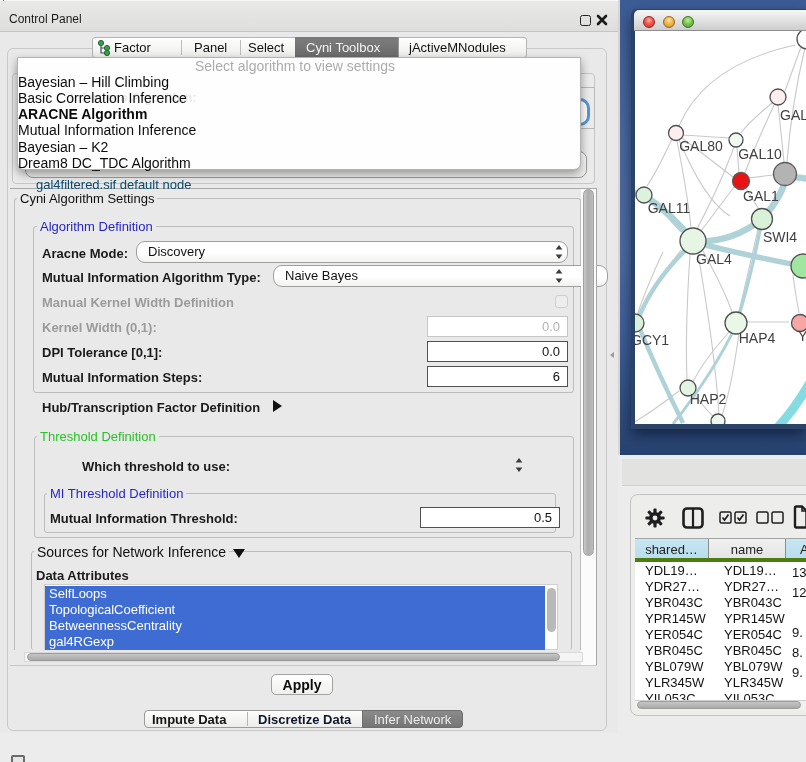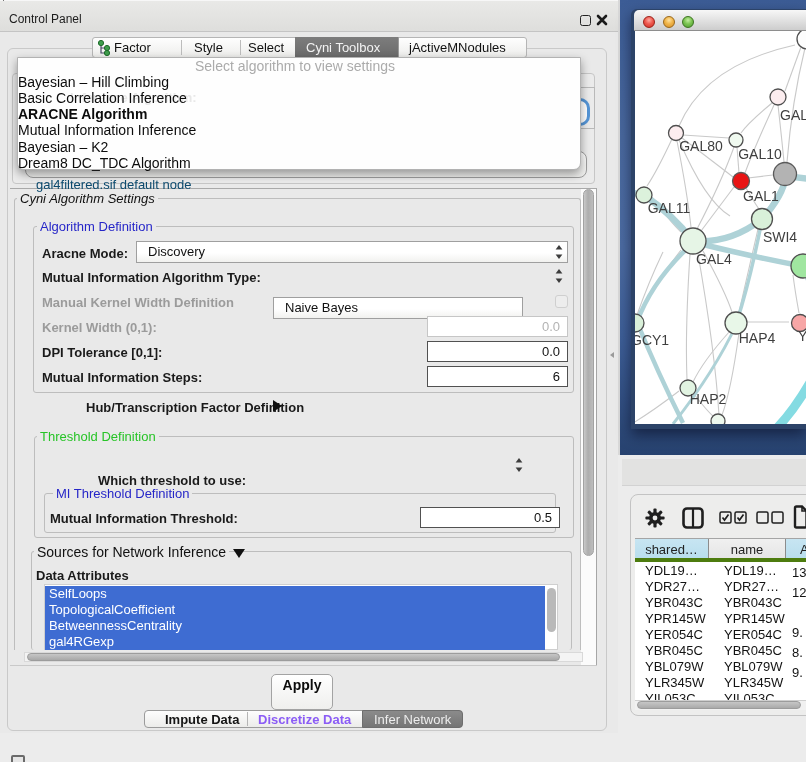--- a/index.html
+++ b/index.html
@@ -1,19 +1,19 @@
 <!DOCTYPE html>
 <html><head><meta charset="utf-8"><style>
 html,body{margin:0;padding:0;}
 body{font-family:"Liberation Sans",sans-serif;width:806px;height:762px;overflow:hidden;background:#ececec;}
 #page{position:relative;width:806px;height:762px;overflow:hidden;}
 .abs{position:absolute;}
 .lbl{position:absolute;font-size:13px;font-weight:bold;color:#1a1a1a;white-space:nowrap;}
 .dis{color:#9b9b9b;}
-.combo{position:absolute;background:linear-gradient(180deg,#ffffff 0%,#ffffff 55%,#f1f1ef 100%);border:1px solid #9f9f9f;border-radius:0;box-sizing:border-box;text-align:center;}
+.combo{position:absolute;background:linear-gradient(180deg,#ffffff 0%,#ffffff 55%,#f1f1ef 100%);border:1px solid #9f9f9f;border-radius:9px;box-sizing:border-box;text-align:center;}
 .combo .tx{position:absolute;left:11px;top:2px;font-size:13px;color:#111;}
 .arrows{position:absolute;width:8px;height:14px;}
 .fld{position:absolute;background:#fff;border:1px solid #515151;box-sizing:border-box;font-size:13px;color:#111;text-align:right;line-height:19px;padding-right:7px;}
 .grp{position:absolute;border:1px solid #bdbdbd;border-radius:3px;box-sizing:border-box;}
 .gtit{position:absolute;background:#e9e9e9;padding:0 3px;font-size:13px;white-space:nowrap;}
 </style></head><body>
 <div id="page">
 
 <div class="abs" style="left:0;top:0;width:618px;height:733px;background:#e9e9e9;"></div>
 <div class="abs" style="left:0;top:0;width:806px;height:1px;background:#f7f7f7;"></div>
@@ -39,71 +39,71 @@
 <div class="abs" style="left:240px;top:40px;width:1px;height:15px;background:#bcbcbc;"></div>
 <div class="abs" style="left:398px;top:37px;width:1px;height:21px;background:#9a9a9a;"></div>
 <div class="abs" style="left:295px;top:37px;width:103px;height:21px;background:linear-gradient(180deg,#7d7d7d,#696969);"></div>
 <svg class="abs" style="left:98px;top:40px;" width="14" height="16" viewBox="0 0 14 16">
       <path d="M3 4 L3 13 L8 13 M3 8 L8 8" stroke="#4a4a66" stroke-width="1.2" fill="none"></path>
       <circle cx="3" cy="3" r="2.6" fill="#3f9e4d" stroke="#1d6b2a"></circle>
       <circle cx="9" cy="8" r="2.6" fill="#3f9e4d" stroke="#1d6b2a"></circle>
       <circle cx="9" cy="13" r="2.6" fill="#3f9e4d" stroke="#1d6b2a"></circle>
     </svg>
 <div class="abs" style="left:114px;top:40px;font-size:13px;color:#111;">Factor</div>
-<div class="abs" style="left:194px;top:40px;font-size:13px;color:#111;">Style</div>
+<div class="abs" style="left:194px;top:40px;font-size:13px;color:#111;">Panel</div>
 <div class="abs" style="left:248px;top:40px;font-size:13px;color:#111;">Select</div>
 <div class="abs" style="left:306px;top:40px;font-size:13px;color:#f3f3f3;">Cyni Toolbox</div>
 <div class="abs" style="left:409px;top:40px;font-size:13px;color:#111;">jActiveMNodules</div>
 
 <div class="abs" style="left:10px;top:188px;width:587px;height:1px;background:#a9a9a9;"></div>
 <div class="abs" style="left:10px;top:665px;width:587px;height:1px;background:#c9c9c9;"></div>
 
 <div class="grp" style="left:14px;top:198px;width:567px;height:452px;border-bottom:none;border-radius:3px 3px 0 0;"></div>
-<div class="gtit" style="left:17px;top:191px;color:#111;font-style:italic;">Cyni Algorithm Settings</div>
+<div class="gtit" style="left:17px;top:191px;color:#111;">Cyni Algorithm Settings</div>
 
 <div class="grp" style="left:33px;top:226px;width:541px;height:167px;"></div>
 <div class="gtit" style="left:37px;top:219px;color:#2626c8;">Algorithm Definition</div>
 <div class="lbl" style="left:42px;top:246px;">Aracne Mode:</div>
 <div class="combo" style="left:136px;top:241px;width:432px;height:22px;">
       <span class="tx">Discovery</span>
     </div>
 <div class="lbl" style="left:42px;top:270px;">Mutual Information Algorithm Type:</div>
-<div class="combo" style="left:273px;top:265px;width:250px;height:22px;margin-top:32px;">
+<div class="combo" style="left:273px;top:265px;width:335px;height:22px;">
       <span class="tx">Naive Bayes</span>
     </div>
 <svg class="arrows" style="left:555px;top:245px;" viewBox="0 0 8 14">
       <path d="M4 0 L7.4 4.6 L0.6 4.6 Z" fill="#3c3c3c"></path>
       <path d="M4 14 L7.4 9.4 L0.6 9.4 Z" fill="#3c3c3c"></path>
     </svg>
 <svg class="arrows" style="left:555px;top:269px;" viewBox="0 0 8 14">
       <path d="M4 0 L7.4 4.6 L0.6 4.6 Z" fill="#3c3c3c"></path>
       <path d="M4 14 L7.4 9.4 L0.6 9.4 Z" fill="#3c3c3c"></path>
     </svg>
 <div class="lbl dis" style="left:42px;top:295px;">Manual Kernel Width Definition</div>
 <div class="abs" style="left:555px;top:295px;width:13px;height:13px;background:#ededed;border:1px solid #cfcfcf;border-radius:3px;box-sizing:border-box;"></div>
 <div class="lbl dis" style="left:42px;top:320px;">Kernel Width (0,1):</div>
 <div class="fld" style="left:427px;top:316px;width:141px;height:21px;border:1px solid #c6c6c6;color:#b3b3b3;">0.0</div>
 <div class="lbl" style="left:42px;top:345px;">DPI Tolerance [0,1]:</div>
 <div class="fld" style="left:427px;top:341px;width:141px;height:21px;">0.0</div>
 <div class="lbl" style="left:42px;top:370px;">Mutual Information Steps:</div>
 <div class="fld" style="left:427px;top:366px;width:141px;height:21px;">6</div>
 
-<div class="lbl" style="left:42px;top:400px;margin-left:44px;">Hub/Transcription Factor Definition</div>
+<div class="lbl" style="left:42px;top:400px;">Hub/Transcription Factor Definition</div>
 <div class="abs" style="left:273px;top:400px;width:0;height:0;border-left:9px solid #111;border-top:6.5px solid transparent;border-bottom:6.5px solid transparent;"></div>
 
 <div class="grp" style="left:34px;top:436px;width:540px;height:102px;"></div>
 <div class="gtit" style="left:37px;top:429px;color:#27c427;">Threshold Definition</div>
-<div class="lbl" style="left:98px;top:459px;margin-top:14px;">Which threshold to use:</div>
+<div class="lbl" style="left:82px;top:459px;">Which threshold to use:</div>
 <svg class="arrows" style="left:515px;top:458px;" viewBox="0 0 8 14">
       <path d="M4 0 L7.4 4.6 L0.6 4.6 Z" fill="#3c3c3c"></path>
       <path d="M4 14 L7.4 9.4 L0.6 9.4 Z" fill="#3c3c3c"></path>
     </svg>
 
 <div class="grp" style="left:44px;top:493px;width:512px;height:40px;"></div>
-<div class="gtit" style="left:47px;top:486px;color:#2626c8;margin-left:6px;">MI Threshold Definition</div>
+<div class="gtit" style="left:47px;top:486px;color:#2626c8;">MI Threshold Definition</div>
 <div class="lbl" style="left:50px;top:511px;">Mutual Information Threshold:</div>
 <div class="fld" style="left:420px;top:507px;width:140px;height:21px;">0.5</div>
 
 <div class="grp" style="left:31px;top:551px;width:541px;height:99px;border-bottom:none;"></div>
 <div class="gtit" style="left:34px;top:544px;color:#111;font-size:14px;">Sources for Network Inference</div>
 <div class="abs" style="left:233px;top:549px;width:0;height:0;border-top:9px solid #111;border-left:6.5px solid transparent;border-right:6.5px solid transparent;"></div>
 <div class="lbl" style="left:36px;top:568px;">Data Attributes</div>
 
 <div class="abs" style="left:44px;top:584px;width:514px;height:66px;background:#fff;border:1px solid #cfcfcf;box-sizing:border-box;overflow:hidden;"></div>
 <div class="abs" style="left:45px;top:586px;width:500px;height:64px;background:#3e6cd2;color:#fff;font-size:13px;line-height:16px;padding-left:4px;box-sizing:border-box;overflow:hidden;">SelfLoops<br>TopologicalCoefficient<br>BetweennessCentrality<br>gal4RGexp</div>
@@ -115,27 +115,27 @@
 
 <div class="abs" style="left:17px;top:57px;width:564px;height:113px;background:#fefefe;border:1px solid #b2b2b2;border-radius:0 0 7px 7px;box-shadow:0 4px 10px rgba(0,0,0,0.38);box-sizing:border-box;"></div>
 <div class="abs" style="left:70px;top:90px;font-size:13px;color:#e8e8e8;font-weight:bold;">Inference Algorithm:</div>
 <div class="abs" style="left:36px;top:160px;font-size:13px;color:#0c4a6e;margin-top:17px;">gal4filtered.sif default node</div>
 <div class="abs" style="left:195px;top:58px;font-size:14px;color:#ababab;">Select algorithm to view settings</div>
 <div class="abs" style="left:18px;top:74px;font-size:14px;color:#0c0c0c;line-height:16.14px;white-space:nowrap;">Bayesian – Hill Climbing<br>Basic Correlation Inference<br><b>ARACNE Algorithm</b><br>Mutual Information Inference<br>Bayesian – K2<br>Dream8 DC_TDC Algorithm</div>
 
 <div class="abs" style="left:24px;top:652px;width:559px;height:10px;background:#f4f4f4;border:1px solid #d9d9d9;box-sizing:border-box;"></div>
 <div class="abs" style="left:27px;top:653px;width:533px;height:8px;border-radius:4px;background:linear-gradient(180deg,#c6c6c6,#a8a8a8);border:1px solid #9c9c9c;box-sizing:border-box;"></div>
 
-<div class="abs" style="left:271px;top:674px;width:62px;height:36px;background:linear-gradient(180deg,#ffffff,#efefed);border:1px solid #a3a3a3;border-radius:5px;box-sizing:border-box;text-align:center;font-size:14px;line-height:20px;color:#0c0c0c;font-weight:bold;">Apply</div>
+<div class="abs" style="left:271px;top:674px;width:62px;height:21px;background:linear-gradient(180deg,#ffffff,#efefed);border:1px solid #a3a3a3;border-radius:5px;box-sizing:border-box;text-align:center;font-size:14px;line-height:20px;color:#0c0c0c;font-weight:bold;">Apply</div>
 
 <div class="abs" style="left:144px;top:710px;width:319px;height:18px;background:linear-gradient(180deg,#fdfdfd,#ececea);border:1px solid #9b9b9b;border-radius:4px;box-sizing:border-box;"></div>
 <div class="abs" style="left:247px;top:712px;width:1px;height:14px;background:#b5b5b5;"></div>
 <div class="abs" style="left:362px;top:710px;width:101px;height:18px;background:linear-gradient(180deg,#8b8b8b,#757575);border-radius:0 4px 4px 0;border:1px solid #6e6e6e;box-sizing:border-box;"></div>
-<div class="abs" style="left:152px;top:712px;font-size:13px;font-weight:bold;color:#151515;margin-left:13px;">Impute Data</div>
-<div class="abs" style="left:258px;top:712px;font-size:13px;font-weight:bold;color:#8b5cf6;">Discretize Data</div>
+<div class="abs" style="left:152px;top:712px;font-size:13px;font-weight:bold;color:#151515;">Impute Data</div>
+<div class="abs" style="left:258px;top:712px;font-size:13px;font-weight:bold;color:#0f172a;">Discretize Data</div>
 <div class="abs" style="left:374px;top:712px;font-size:13px;color:#ededed;">Infer Network</div>
 
 <div class="abs" style="left:618px;top:0;width:2px;height:455px;background:#d8d8d8;"></div>
 <div class="abs" style="left:620px;top:0;width:186px;height:455px;background:linear-gradient(180deg,#3c5c95 0%,#49699f 30%,#4c6ca3 55%,#3d5e97 75%,#27426f 100%);"></div>
 
 <div class="abs" style="left:631px;top:9px;width:175px;height:420px;background:#2c4368;border-radius:6px 0 0 0;box-shadow:0 6px 14px rgba(0,0,20,0.5);"></div>
 <div class="abs" style="left:634px;top:10px;width:172px;height:21px;background:linear-gradient(180deg,#f7f7f7,#cdcdcd);border-radius:5px 0 0 0;border-bottom:1px solid #8e8e8e;box-sizing:border-box;"></div>
 <div class="abs" style="left:643px;top:15.5px;width:12px;height:12px;border-radius:50%;background:radial-gradient(circle at 50% 32%,#ffa8a0 0%,#ee5a50 45%,#d02e24 100%);border:1px solid #9c2018;box-sizing:border-box;"></div>
 <div class="abs" style="left:663px;top:15.5px;width:12px;height:12px;border-radius:50%;background:radial-gradient(circle at 50% 32%,#ffe2a0 0%,#f0b54a 45%,#d68f26 100%);border:1px solid #9a681a;box-sizing:border-box;"></div>
 <div class="abs" style="left:682px;top:15.5px;width:12px;height:12px;border-radius:50%;background:radial-gradient(circle at 50% 32%,#c4eda0 0%,#7cc452 45%,#4d9c2e 100%);border:1px solid #3c7420;box-sizing:border-box;"></div>

